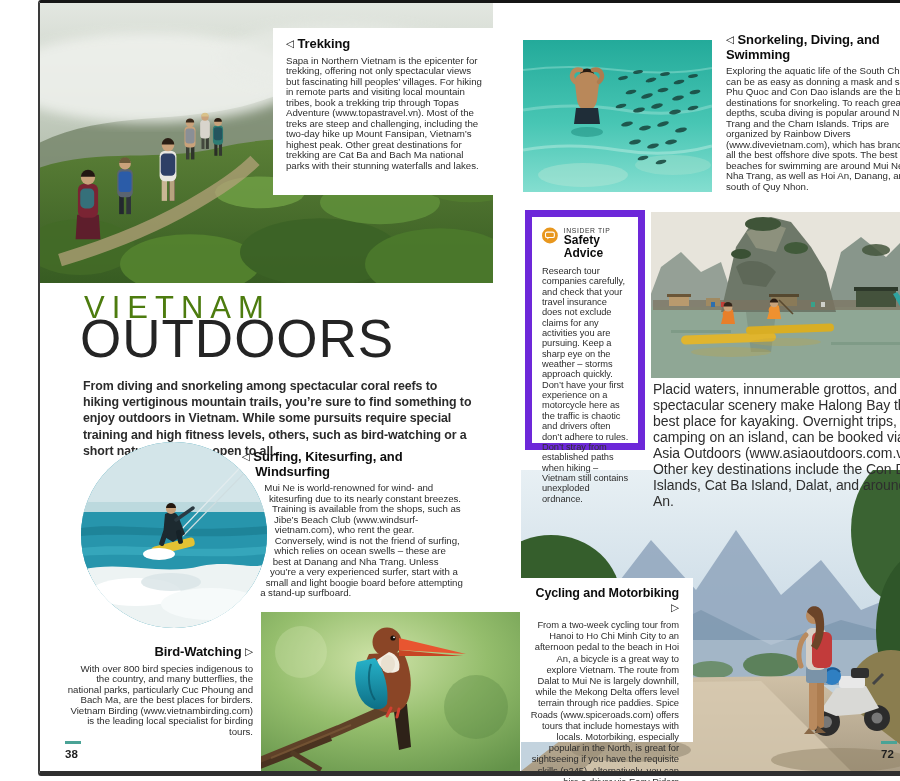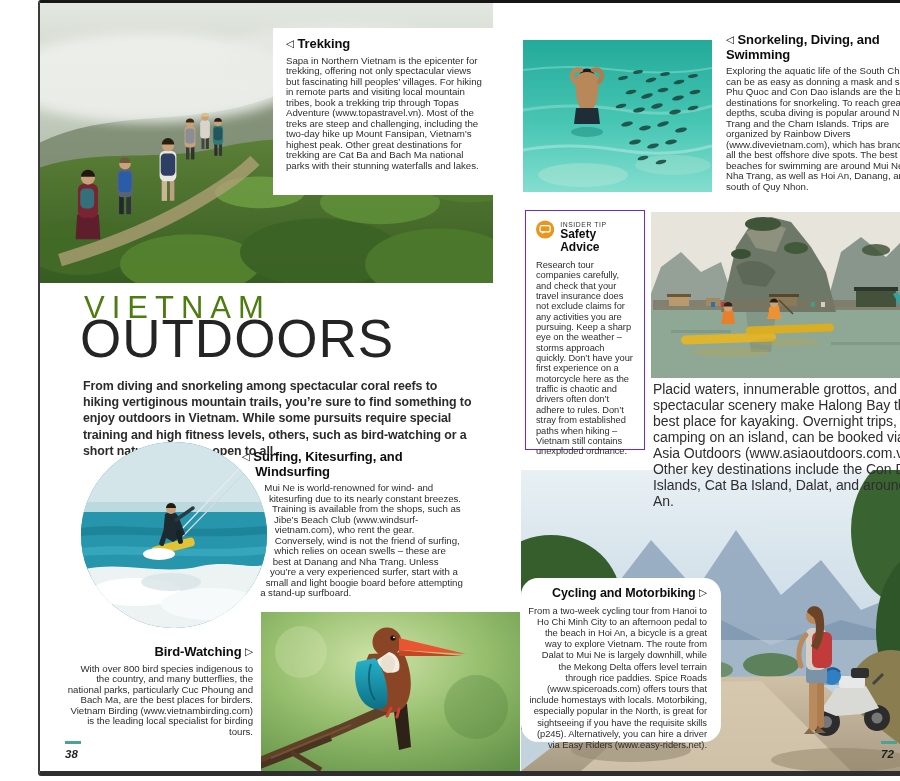--- a/index.html
+++ b/index.html
@@ -17,21 +17,21 @@
   .arrow { font-family:"DejaVu Sans","Liberation Sans",sans-serif; font-size:10.5px; font-weight:normal; position:relative; top:-1px; }
   .sec-body { font-size:9.7px; line-height:10.5px; color:#2e2e2e; letter-spacing:-.05px; }
 
   .box-trekking { left:235px; top:28px; width:220px; min-height:167px; background:#fff; padding:9px 10px 6px 13px; z-index:3; }
   .photo-trekking { left:2px; top:3px; width:453px; height:280px; background:#b7c2ae; }
 
   .photo-snorkel { left:485px; top:40px; width:189px; height:152px; background:#3dbfae; }
   .text-snorkel { left:688px; top:33px; width:206px; z-index:3; }
   .text-snorkel .sec-h { max-width:162px; }
 
-  .box-tip { left:487px; top:210px; width:120px; height:240px; border:1px solid #6d28d9; padding:9px 9px 0 10px; background:#fff; z-index:3; }
+  .box-tip { left:487px; top:210px; width:120px; height:240px; border:7px solid #6d28d9; padding:9px 9px 0 10px; background:#fff; z-index:3; }
   .tip-head { display:flex; align-items:flex-start; gap:6px; margin-bottom:6px; }
   .tip-label { font-size:6.8px; letter-spacing:.6px; color:#333; font-weight:normal; padding-top:1px; }
   .tip-title { font-size:12px; font-weight:bold; color:#0d0d0d; line-height:13px; }
   .tip-body { font-size:9.3px; line-height:10.35px; color:#2e2e2e; letter-spacing:-.05px; }
 
   .photo-kayak { left:613px; top:212px; width:284px; height:166px; background:#9fb29d; }
   .text-kayak { left:615px; top:381px; width:281px; z-index:3; }
   .text-kayak .sec-body { font-size:14px; line-height:16px; }
 
   .kicker { left:46px; top:290px; font-size:31px; color:#4d7c0f; letter-spacing:7px; font-weight:300; z-index:3;text-align:center; }
@@ -40,25 +40,25 @@
 
   .surf-wrap { left:43px; top:442px; width:384px; z-index:3; }
   .circle-photo { float:left; width:186px; height:186px; border-radius:50%; shape-outside:circle(50%); margin:0 9px 4px 0; overflow:hidden; background:#2795ac; }
   .circle-photo svg { display:block; width:100%; height:100%; }
   .surf-heading { padding-top:8px; }
 
   .text-birdwatch { left:28px; top:645px; width:187px; text-align:right; z-index:3; }
   .photo-bird { left:223px; top:612px; width:259px; height:159px; background:#8fb96a; }
 
   .photo-moto { left:483px; top:470px; width:414px; height:301px; background:#c3d3de; }
-  .box-cycling { left:483px; top:578px; width:200px; height:164px; background:#fff; padding:8px 14px 0 6px; text-align:right; z-index:3;border-radius:17px; }
+  .box-cycling { left:483px; top:578px; width:172px; height:164px; background:#fff; padding:8px 14px 0 6px; text-align:right; z-index:3; }
   .box-cycling .sec-h { font-size:12.5px; }
   .box-cycling .sec-body { font-size:9.4px; line-height:11.2px; }
 
-  .folio { z-index:5;font-style:italic; }
+  .folio { z-index:5; }
   .folio .dash { width:16px; height:3px; margin-bottom:4px; }
   .folio .num { font-size:11.5px; font-weight:bold; color:#1f1f1f; }
   .folio-left { left:27px; top:741px; }
   .folio-right { left:843px; top:741px; }
 </style>
 </head>
 <body>
 
 <div class="abs photo photo-trekking">
   <svg viewBox="0 0 453 281" preserveAspectRatio="none">

